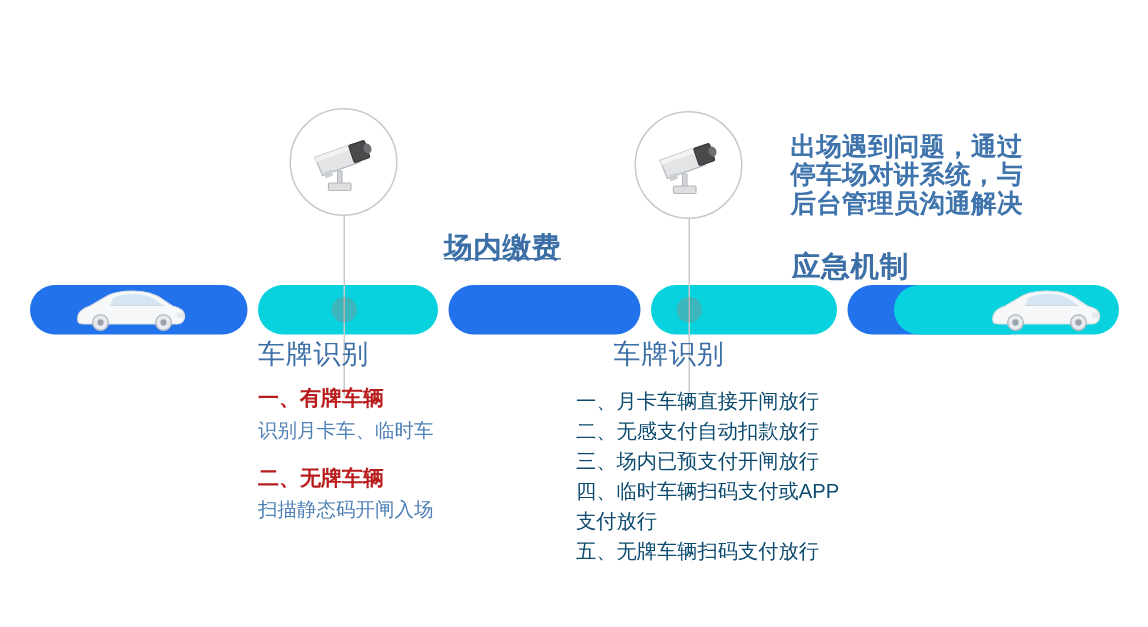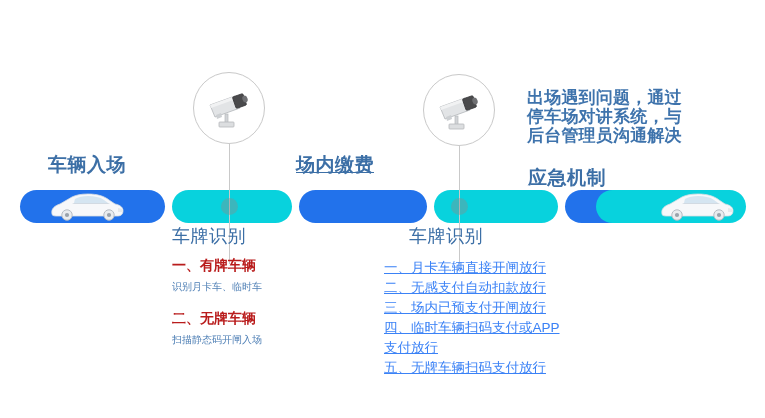--- a/index.html
+++ b/index.html
@@ -136,36 +136,35 @@
 
   .d-head {
     font-size: 14px;
     font-weight: 700;
     color: #b91c1c;
     white-space: nowrap;
     line-height: 19px;
     margin-bottom: 3px;
   }
   .d-sub {
-    font-size: 10px;
+    font-size: 13px;
     font-weight: 400;
     color: #4E7FB5;
     white-space: nowrap;
     line-height: 18px;
     margin-bottom: 13px;
   }
   .d-sub:last-child { margin-bottom: 0; }
 
   .r-item {
     font-size: 13.5px;
     font-weight: 400;
-    color: #3b82f6;
+    color: #0c4a6e;
     white-space: nowrap;
     line-height: 20px;
-    text-decoration: underline;
   }
 
   
   .annotation {
     position: absolute;
     left: 527px;
     top: 88px;
     width: 180px;
     font-size: 17px;
     font-weight: 700;
@@ -244,21 +243,20 @@
         <ellipse cx="39" cy="11" rx="2.6" ry="3.4" transform="rotate(-19 39 11)" fill="#6f7073"></ellipse>
         <path d="M10 27 L15 25 L16 29 L11 31 Z" fill="#cdd0d3"></path>
         <rect x="19" y="26" width="3" height="9" fill="#d2d4d7" stroke="#b5b8bb" stroke-width="0.7"></rect>
         <rect x="13" y="34" width="15" height="5" rx="0.8" fill="#dcdee0" stroke="#b5b8bb" stroke-width="0.8"></rect>
       </svg>
     </div>
     <div class="cam-stem"></div>
   </div>
   <div class="cam-dot cam-dot-2"></div>
 
-  <div class="stage-label lbl-entry">车辆入场</div>
   <div class="stage-label lbl-pay">场内缴费</div>
   <div class="stage-label lbl-emergency">应急机制</div>
 
   <div class="sub-label sub-lpr-1">车牌识别</div>
   <div class="sub-label sub-lpr-2">车牌识别</div>
 
   <div class="detail-block detail-left">
     <div class="d-head">一、有牌车辆</div>
     <div class="d-sub">识别月卡车、临时车</div>
     <div class="d-head">二、无牌车辆</div>

